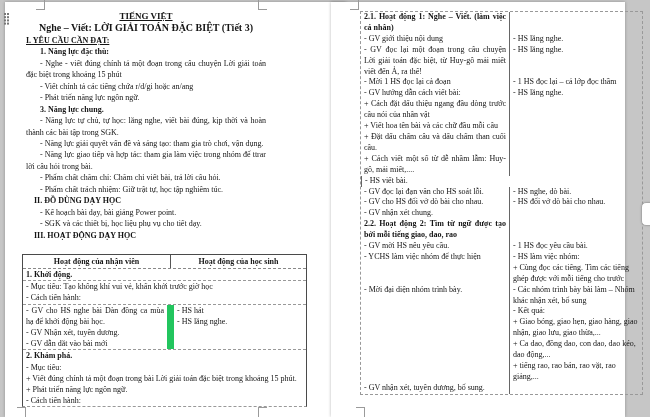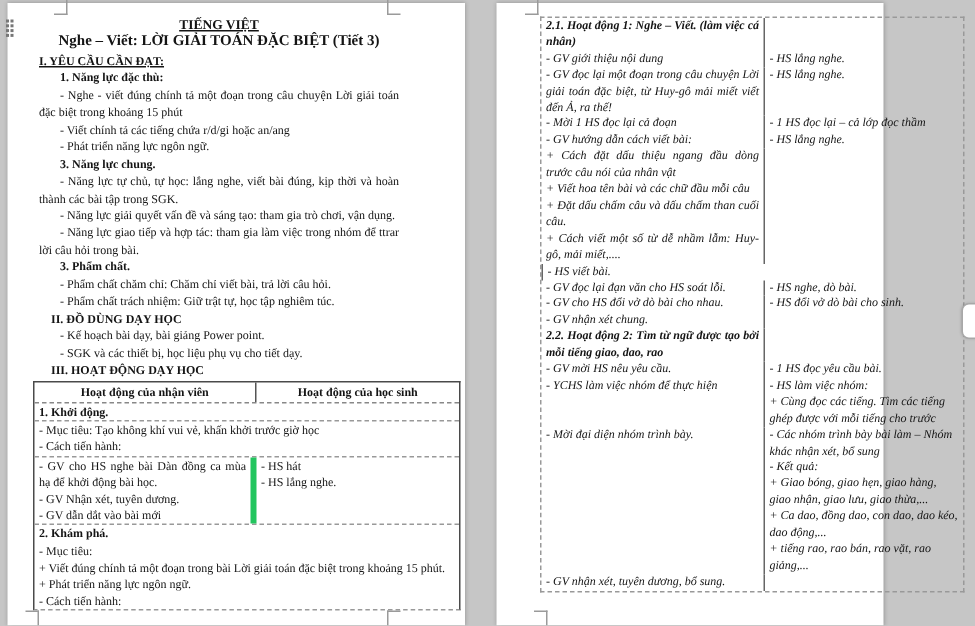--- a/index.html
+++ b/index.html
@@ -3,23 +3,23 @@
 <meta charset="utf-8">
 <style>
   html,body{margin:0;padding:0;}
   body{
     width:650px;height:417px;overflow:hidden;position:relative;
     background:#c6c6c6;
     font-family:"Liberation Serif","DejaVu Serif",serif;
     color:#141414;
     -webkit-font-smoothing:antialiased;
   }
-  .page{position:absolute;top:2px;bottom:0;background:#fff;box-shadow:0 0 3px rgba(0,0,0,.28);}
+  .page{position:absolute;top:2px;bottom:0;background:#fff;box-shadow:0 0 3px rgba(0,0,0,.28);padding-left:36px;}
   .page1{left:5px;width:305px;}
-  .page2{left:331px;width:258px;font-style:italic;}
+  .page2{left:331px;width:258px;}
 
   
   .p1-text{position:absolute;top:9px;left:21px;width:240px;font-size:8px;line-height:11.45px;}
   .doc-title{text-align:center;font-weight:700;text-decoration:underline;font-size:9px;}
   .doc-subtitle{text-align:center;font-weight:700;font-size:10px;margin-bottom:1px;}
   .para{min-height:11.45px;}
   .h1{font-weight:700;text-decoration:underline;}
   .hn{font-weight:700;text-indent:14px;}
   .h2{font-weight:700;text-indent:8px;}
   .p{text-indent:14px;text-align:justify;}
@@ -27,21 +27,21 @@
   
   .tbl1{position:absolute;left:17px;top:252px;width:283px;
         border:1px solid #4a4a4a;border-bottom:1px dashed #999;
         font-size:8px;line-height:11.2px;}
   .thead{display:flex;border-bottom:1px dashed #888;font-weight:700;height:13px;line-height:13px;}
   .thead .th{width:141px;padding:0 3px;text-align:center;border-right:1px solid #555;}
   .thead .th.th-r{flex:1;border-right:none;}
   .trow{padding:0 3px;border-bottom:1px dashed #999;}
   .trow.b{font-weight:700;}
   .trow.split{display:flex;padding:0;}
-  .trow.split .cl{width:138px;padding:0 3px;border-right:4px solid #22c55e;text-align:justify;}
+  .trow.split .cl{width:138px;padding:0 3px;border-right:7px solid #22c55e;text-align:justify;}
   .trow.split .cr{flex:1;padding:0 3px;}
   .trow.last{border-bottom:none;}
   .b{font-weight:700;}
 
   
   .tbl2{position:absolute;left:29px;top:9px;width:281px;
         border:1px dashed #999;font-size:8px;line-height:10.9px;}
   .pair{display:flex;align-items:stretch;}
   .pl{width:142px;padding:0 3px;text-align:justify;}
   .pr{flex:1;border-left:1px solid #666;padding:0 3px;}
@@ -71,21 +71,20 @@
 
     <div class="para h1">I. YÊU CẦU CẦN ĐẠT:</div>
         <div class="para hn">1. Năng lực đặc thù:</div>
         <div class="para p">- Nghe - viết đúng chính tả một đoạn trong câu chuyện Lời giải toán đặc biệt trong khoảng 15 phút</div>
         <div class="para p">- Viết chính tả các tiếng chứa r/d/gi hoặc an/ang</div>
         <div class="para p">- Phát triển năng lực ngôn ngữ.</div>
         <div class="para hn">3. Năng lực chung.</div>
         <div class="para p">- Năng lực tự chủ, tự học: lắng nghe, viết bài đúng, kịp thời và hoàn thành các bài tập trong SGK.</div>
         <div class="para p">- Năng lực giải quyết vấn đề và sáng tạo: tham gia trò chơi, vận dụng.</div>
         <div class="para p">- Năng lực giao tiếp và hợp tác: tham gia làm việc trong nhóm để ttrar lời câu hỏi trong bài.</div>
-        <div class="para hn">3. Phẩm chất.</div>
         <div class="para p">- Phẩm chất chăm chỉ: Chăm chỉ viết bài, trả lời câu hỏi.</div>
         <div class="para p">- Phẩm chất trách nhiệm: Giữ trật tự, học tập nghiêm túc.</div>
         <div class="para h2">II. ĐỒ DÙNG DẠY HỌC</div>
         <div class="para p">- Kế hoạch bài dạy, bài giảng Power point.</div>
         <div class="para p">- SGK và các thiết bị, học liệu phụ vụ cho tiết dạy.</div>
         <div class="para h2">III. HOẠT ĐỘNG DẠY HỌC</div>
       </div>
   </div>
 
   <div class="tbl1">
@@ -211,21 +210,21 @@
         </div>
       </div>
 
       <div class="pair">
         <div class="pcell pl">
 
         <div class="pline">- GV cho HS đổi vở dò bài cho nhau.</div>
         </div>
         <div class="pcell pr">
 
-        <div class="pline">- HS đổi vở dò bài cho sinh.</div>
+        <div class="pline">- HS đổi vở dò bài cho nhau.</div>
         </div>
       </div>
 
       <div class="pair">
         <div class="pcell pl">
 
         <div class="pline">- GV nhận xét chung.</div>
         </div>
         <div class="pcell pr">
           

